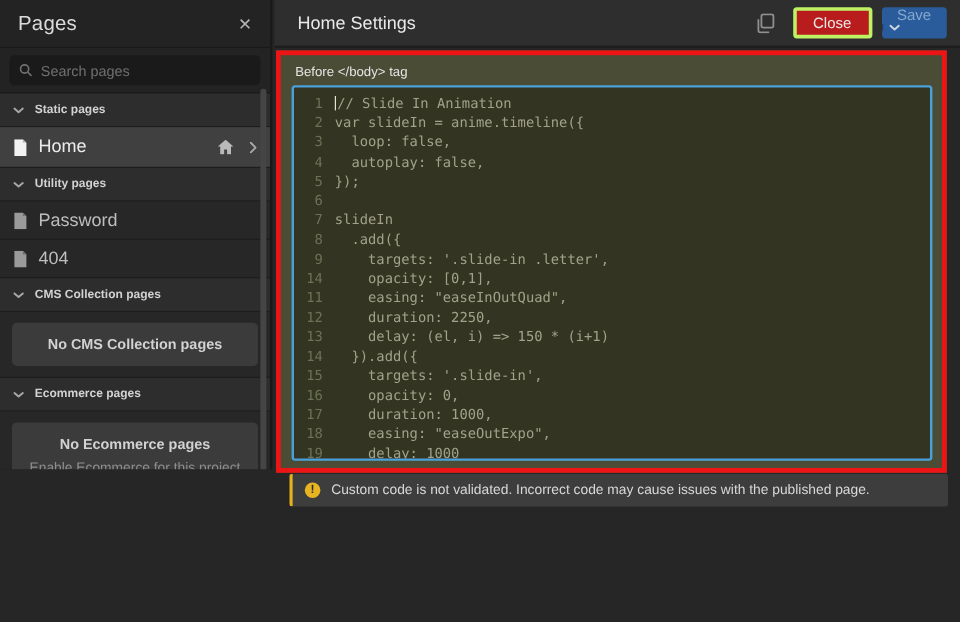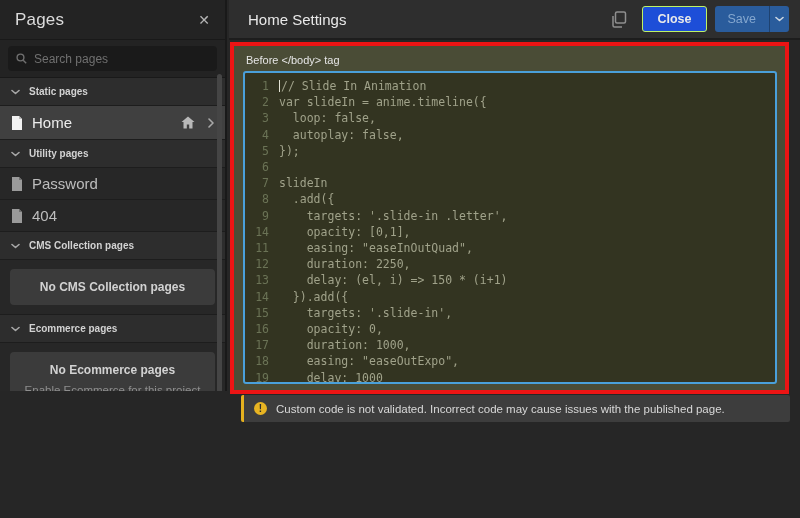--- a/index.html
+++ b/index.html
@@ -67,25 +67,25 @@
 
   
   .panel { position:absolute; left:229px; top:0; right:0; height:440px; }
   .panel-header {
     height:40px; background:#2e2e2e; border-bottom:2px solid #1d1d1d;
     display:flex; align-items:center; padding:0 11px 0 19px;
   }
   .panel-title { font-size:15px; color:#e9e9e9; flex:1; }
   .copy-btn { margin-right:15px; cursor:pointer; }
   .close-btn {
-    height:26px; padding:0 14px; background:#1d4ed8; border:1px solid #bef264;
+    height:26px; padding:0 14px; background:#b91c1c; border:3px solid #bef264;
     border-radius:3px; color:#e9e9e9; font-size:12.5px;
-    display:flex; align-items:center; margin-right:8px; cursor:pointer;font-weight:bold;
-  }
-  .save-btn { height:26px; background:#2a5c9c; border-radius:3px; display:flex; overflow:hidden; }
+    display:flex; align-items:center; margin-right:8px; cursor:pointer;
+  }
+  .save-btn { height:26px; background:#2a5c9c; border-radius:3px; display:flex; overflow:hidden;flex-direction:column; }
   .save-main {
     padding:0 13px; color:#84a7cf; font-size:12.5px;
     display:flex; align-items:center; cursor:pointer;
   }
   .save-caret {
     width:20px; border-left:1px solid rgba(0,0,0,.28);
     display:flex; align-items:center; justify-content:center; cursor:pointer;
   }
 
   

